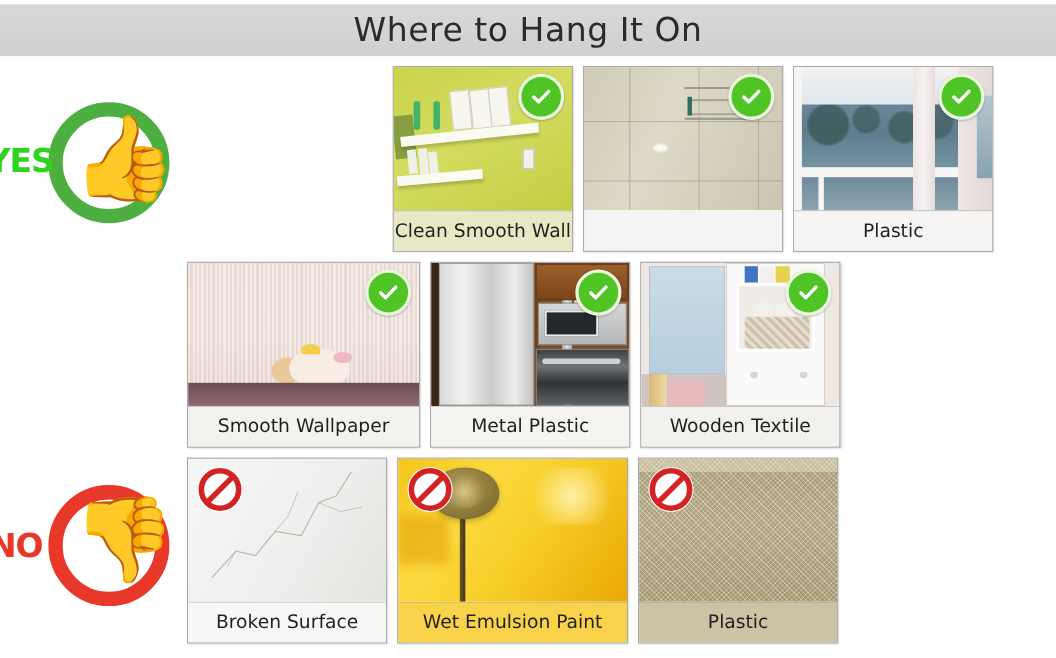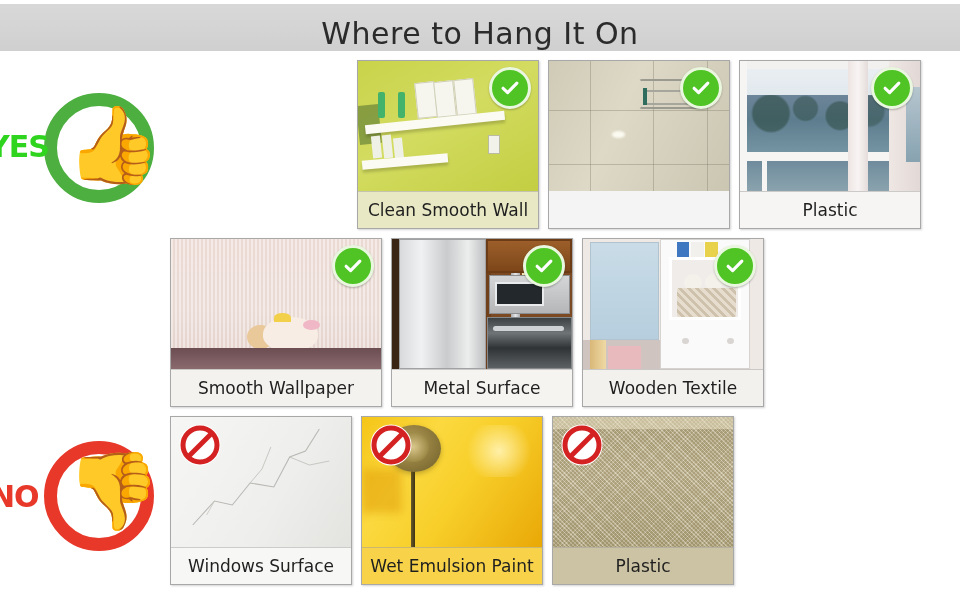--- a/index.html
+++ b/index.html
@@ -17,21 +17,21 @@
     background: #ffffff;
   }
 
   
   #header-band {
     position: absolute;
     left: 0; top: 4px;
     width: 960px; height: 47px;
     background: linear-gradient(to bottom, #d8d8d8 0%, #d4d4d4 55%, #cfcfcf 100%);
     display: flex;
-    align-items: flex-end;
+    align-items: center;
     justify-content: center;
   }
   #header-title {
     font-size: 30px;
     font-weight: 400;
     color: #2b2b2b;
     letter-spacing: 0.5px;
     font-family: "DejaVu Sans", "Liberation Sans", sans-serif;
     white-space: nowrap;
   }
@@ -521,21 +521,21 @@
 </div>
 
 <div class="verdict" id="verdict-no">
   <div class="verdict-ring" id="no-ring"></div>
   <div class="verdict-hand" id="no-hand">👎</div>
   <div class="verdict-word" id="no-word">NO</div>
 </div>
 
 <div class="row" id="row-1">
   <div class="row-inner">
-      <div class="card" style="width: 182px;">
+      <div class="card" style="width: 164px;">
         <div class="card-photo" style="height: 130px;">
           <div class="scene ph-wall">
             <div class="dark"></div>
             <div class="bottle b1"></div>
             <div class="bottle b2"></div>
             <div class="frame f1"></div>
             <div class="frame f2"></div>
             <div class="frame f3"></div>
             <div class="shelf s1"></div>
             <div class="book k1"></div>
@@ -632,21 +632,21 @@
             <div class="oven">
               <div class="oven-bar"></div>
             </div>
           </div>
           <div class="mark mark-yes">
             <svg width="22" height="22" viewBox="0 0 24 24">
               <path d="M4.5 12.3 L9.4 17 L19.5 6.6" fill="none" stroke="#ffffff" stroke-width="3.4" stroke-linecap="round" stroke-linejoin="round"></path>
             </svg>
           </div>
         </div>
-        <div class="card-label" style="background: rgb(246, 244, 241);">Metal Surface</div>
+        <div class="card-label" style="background: rgb(246, 244, 241);">Metal Plastic</div>
       </div>
       <div class="card" style="width: 182px;">
         <div class="card-photo" style="height: 130px;">
           <div class="scene ph-wood">
             <div class="floor"></div>
             <div class="box-gold"></div>
             <div class="box-pink"></div>
             <div class="unit"></div>
             <div class="bookA bA1"></div>
             <div class="bookA bA2"></div>
@@ -682,23 +682,23 @@
             </svg>
           </div>
           <div class="mark mark-no">
             <svg width="44" height="44" viewBox="0 0 44 44">
               <circle cx="22" cy="22" r="19" fill="#ffffff" stroke="#ffffff" stroke-width="3"></circle>
               <circle cx="22" cy="22" r="17" fill="none" stroke="#d42222" stroke-width="5"></circle>
               <line x1="10.5" y1="33.5" x2="33.5" y2="10.5" stroke="#d42222" stroke-width="5" stroke-linecap="butt"></line>
             </svg>
           </div>
         </div>
-        <div class="card-label" style="background: rgb(247, 247, 246);">Windows Surface</div>
-      </div>
-      <div class="card" style="width: 182px;">
+        <div class="card-label" style="background: rgb(247, 247, 246);">Broken Surface</div>
+      </div>
+      <div class="card" style="width: 210px;">
         <div class="card-photo" style="height: 130px;">
           <div class="scene ph-paint">
             <div class="glow"></div>
             <div class="smear"></div>
             <div class="handle"></div>
             <div class="roller">
               <div class="roller-in"></div>
             </div>
           </div>
           <div class="mark mark-no">

